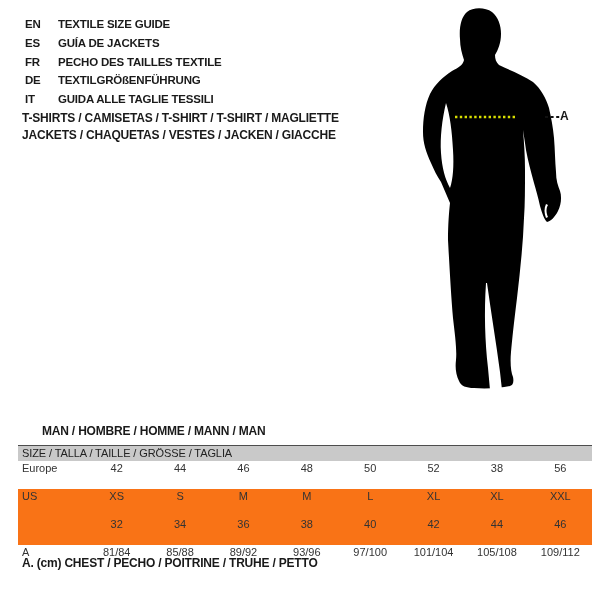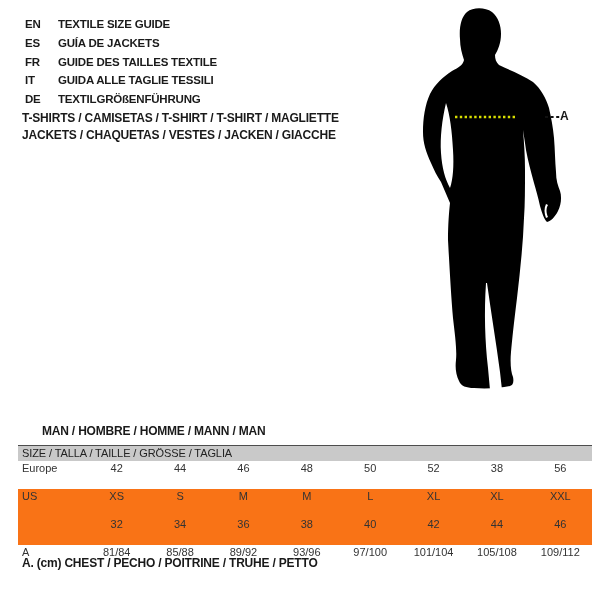--- a/index.html
+++ b/index.html
@@ -49,29 +49,29 @@
     <div class="lang-row">
       <div class="lang-code">EN</div>
       <div>TEXTILE SIZE GUIDE</div>
     </div>
     <div class="lang-row">
       <div class="lang-code">ES</div>
       <div>GUÍA DE JACKETS</div>
     </div>
     <div class="lang-row">
       <div class="lang-code">FR</div>
-      <div>GUIDE DES TAILLES TEXTILE</div>
+      <div>PECHO DES TAILLES TEXTILE</div>
+    </div>
+    <div class="lang-row">
+      <div class="lang-code">DE</div>
+      <div>TEXTILGRÖßENFÜHRUNG</div>
     </div>
     <div class="lang-row">
       <div class="lang-code">IT</div>
       <div>GUIDA ALLE TAGLIE TESSILI</div>
-    </div>
-    <div class="lang-row">
-      <div class="lang-code">DE</div>
-      <div>TEXTILGRÖßENFÜHRUNG</div>
     </div>
   </div>
 
 <div class="abs categories">
   <div>T-SHIRTS / CAMISETAS / T-SHIRT / T-SHIRT / MAGLIETTE</div>
   <div>JACKETS / CHAQUETAS / VESTES / JACKEN / GIACCHE</div>
 </div>
 
 <svg class="abs figure-svg" width="205" height="400" viewBox="0 0 205 400">
   <path fill="#000000" d="M 72 12

